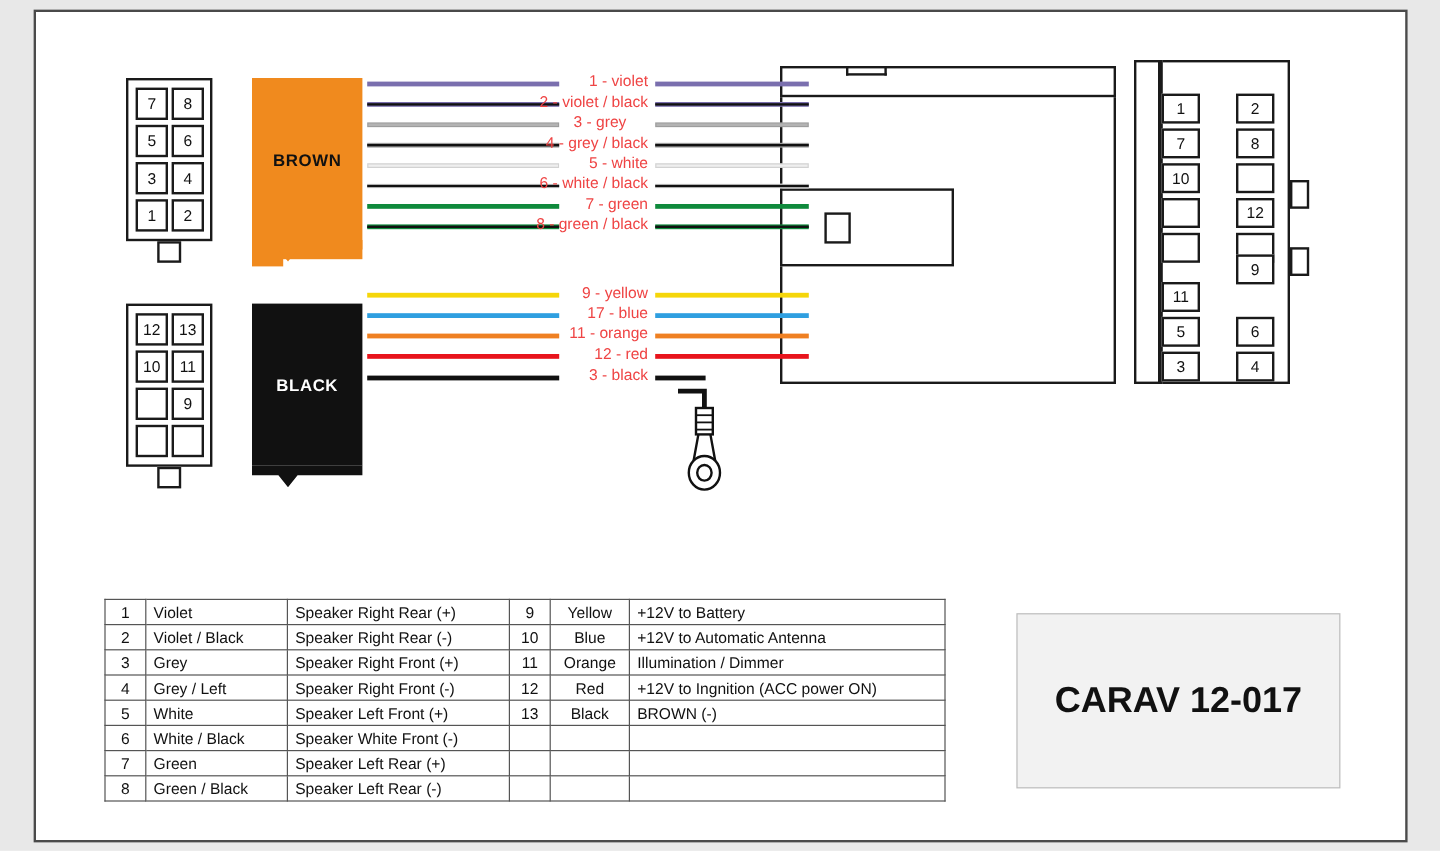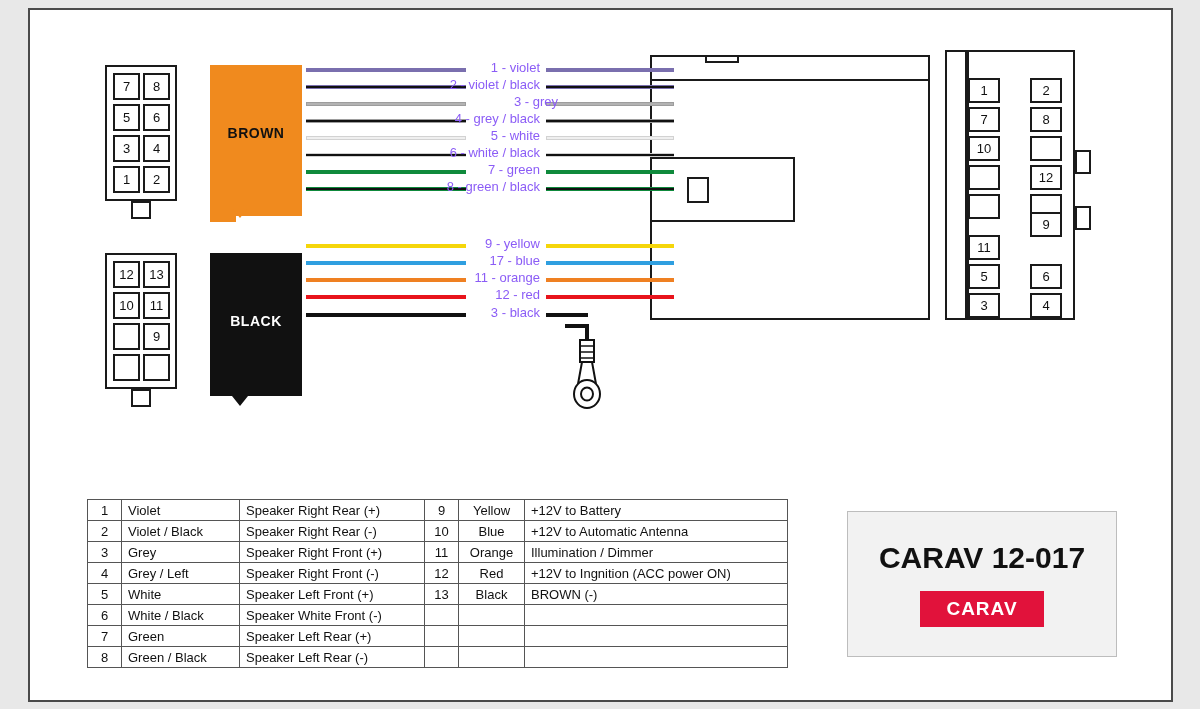--- a/index.html
+++ b/index.html
@@ -26,21 +26,21 @@
   .bigblock{
     position:absolute;display:flex;align-items:center;justify-content:center;
     font-size:14px;font-weight:bold;letter-spacing:.5px;
   }
   .bigblock.brown{background:#f08a1e;color:#111;}
   .bigblock.black{background:#111;color:#fff;}
 
   
   .wire{position:absolute;height:4px;}
   .wirelabel{
-    position:absolute;font-size:13px;color:#8b5cf6;white-space:nowrap;
+    position:absolute;font-size:13px;color:#ef4444;white-space:nowrap;
     text-align:right;
   }
 
   
   .hu{position:absolute;border:2px solid #1a1a1a;box-sizing:border-box;background:#fff;}
 
   
   .rcell{
     position:absolute;border:2px solid #1a1a1a;background:#fff;box-sizing:border-box;
     font-size:13px;color:#111;display:flex;align-items:center;justify-content:center;
@@ -212,21 +212,21 @@
         <div class="wire" style="left: 276px; top: 58px; width: 160px; background: rgb(122, 111, 174);"></div>
         <div class="wire" style="left: 516px; top: 58px; width: 128px; background: rgb(122, 111, 174);"></div>
         <div class="wirelabel" style="left: 310px; width: 200px; top: 50px;">1 - violet</div>
         <div class="wire" style="left: 276px; top: 75px; width: 160px; background: rgb(122, 111, 174);"></div>
         <div class="wire" style="left: 276px; top: 76.2px; width: 160px; height: 1.6px; background: rgb(17, 17, 17);"></div>
         <div class="wire" style="left: 516px; top: 75px; width: 128px; background: rgb(122, 111, 174);"></div>
         <div class="wire" style="left: 516px; top: 76.2px; width: 128px; height: 1.6px; background: rgb(17, 17, 17);"></div>
         <div class="wirelabel" style="left: 310px; width: 200px; top: 67px;">2 - violet / black</div>
         <div class="wire" style="left: 276px; top: 92px; width: 160px; background: rgb(179, 179, 179); box-shadow: rgba(0, 0, 0, 0.12) 0px 0px 0px 1px inset;"></div>
         <div class="wire" style="left: 516px; top: 92px; width: 128px; background: rgb(179, 179, 179); box-shadow: rgba(0, 0, 0, 0.12) 0px 0px 0px 1px inset;"></div>
-        <div class="wirelabel" style="left: 328px; width: 200px; top: 84px;">3 - grey</div>
+        <div class="wirelabel" style="left: 292px; width: 200px; top: 84px;">3 - grey</div>
         <div class="wire" style="left: 276px; top: 109px; width: 160px; background: rgb(179, 179, 179); box-shadow: rgba(0, 0, 0, 0.12) 0px 0px 0px 1px inset;"></div>
         <div class="wire" style="left: 276px; top: 110.2px; width: 160px; height: 1.6px; background: rgb(17, 17, 17);"></div>
         <div class="wire" style="left: 516px; top: 109px; width: 128px; background: rgb(179, 179, 179); box-shadow: rgba(0, 0, 0, 0.12) 0px 0px 0px 1px inset;"></div>
         <div class="wire" style="left: 516px; top: 110.2px; width: 128px; height: 1.6px; background: rgb(17, 17, 17);"></div>
         <div class="wirelabel" style="left: 310px; width: 200px; top: 101px;">4 - grey / black</div>
         <div class="wire" style="left: 276px; top: 126px; width: 160px; background: rgb(239, 239, 239); box-shadow: rgba(0, 0, 0, 0.12) 0px 0px 0px 1px inset;"></div>
         <div class="wire" style="left: 516px; top: 126px; width: 128px; background: rgb(239, 239, 239); box-shadow: rgba(0, 0, 0, 0.12) 0px 0px 0px 1px inset;"></div>
         <div class="wirelabel" style="left: 310px; width: 200px; top: 118px;">5 - white</div>
         <div class="wire" style="left: 276px; top: 143px; width: 160px; background: rgb(239, 239, 239); box-shadow: rgba(0, 0, 0, 0.12) 0px 0px 0px 1px inset;"></div>
         <div class="wire" style="left: 276px; top: 144.2px; width: 160px; height: 1.6px; background: rgb(17, 17, 17);"></div>
@@ -334,17 +334,16 @@
             <td class="c-fun">Speaker Left Rear (-)</td>
             <td class="c-num2"></td>
             <td class="c-col2"></td>
             <td class="c-fun2"></td>
           </tr>
         </tbody>
     </table>
 
     <div class="brandbox">
       <div class="brandtitle">CARAV 12-017</div>
-      <div class="brandlogo">CARAV</div>
     </div>
 
   </div>
 </div>
 
 </body></html>

